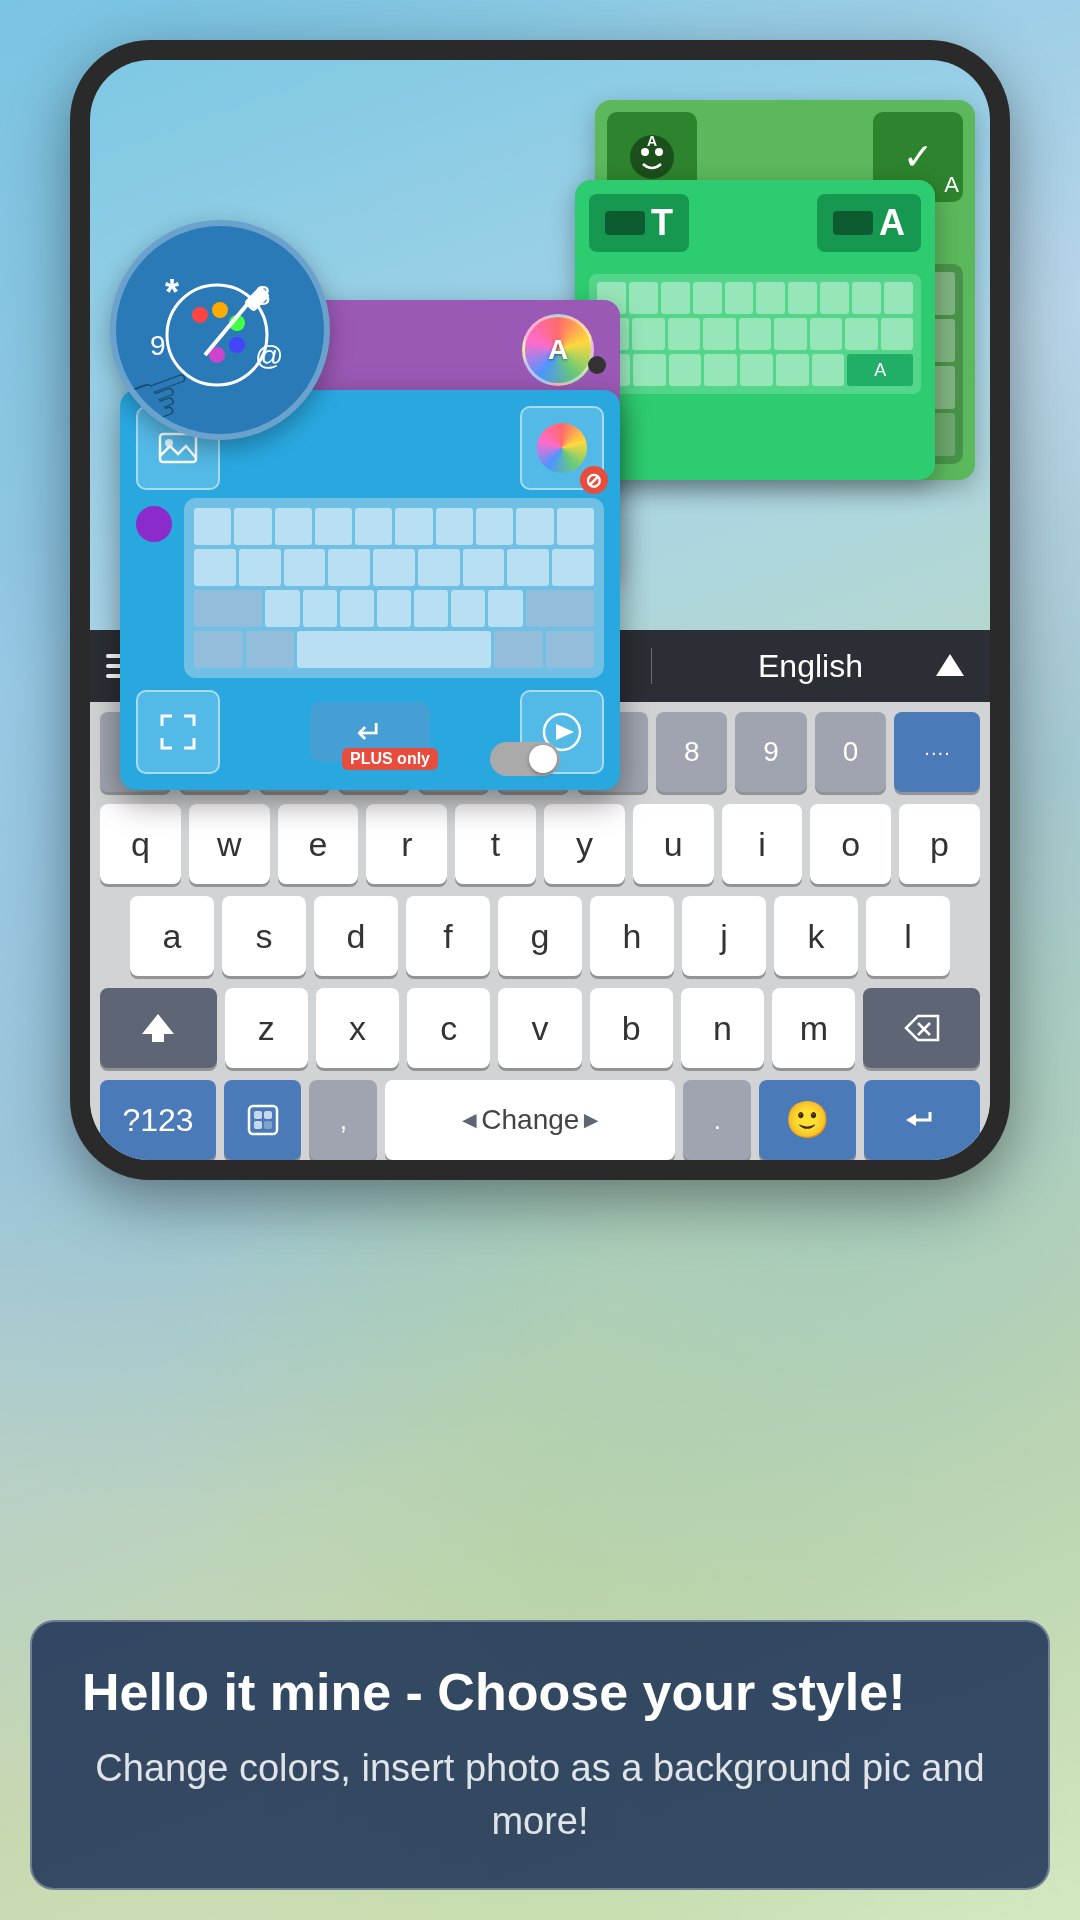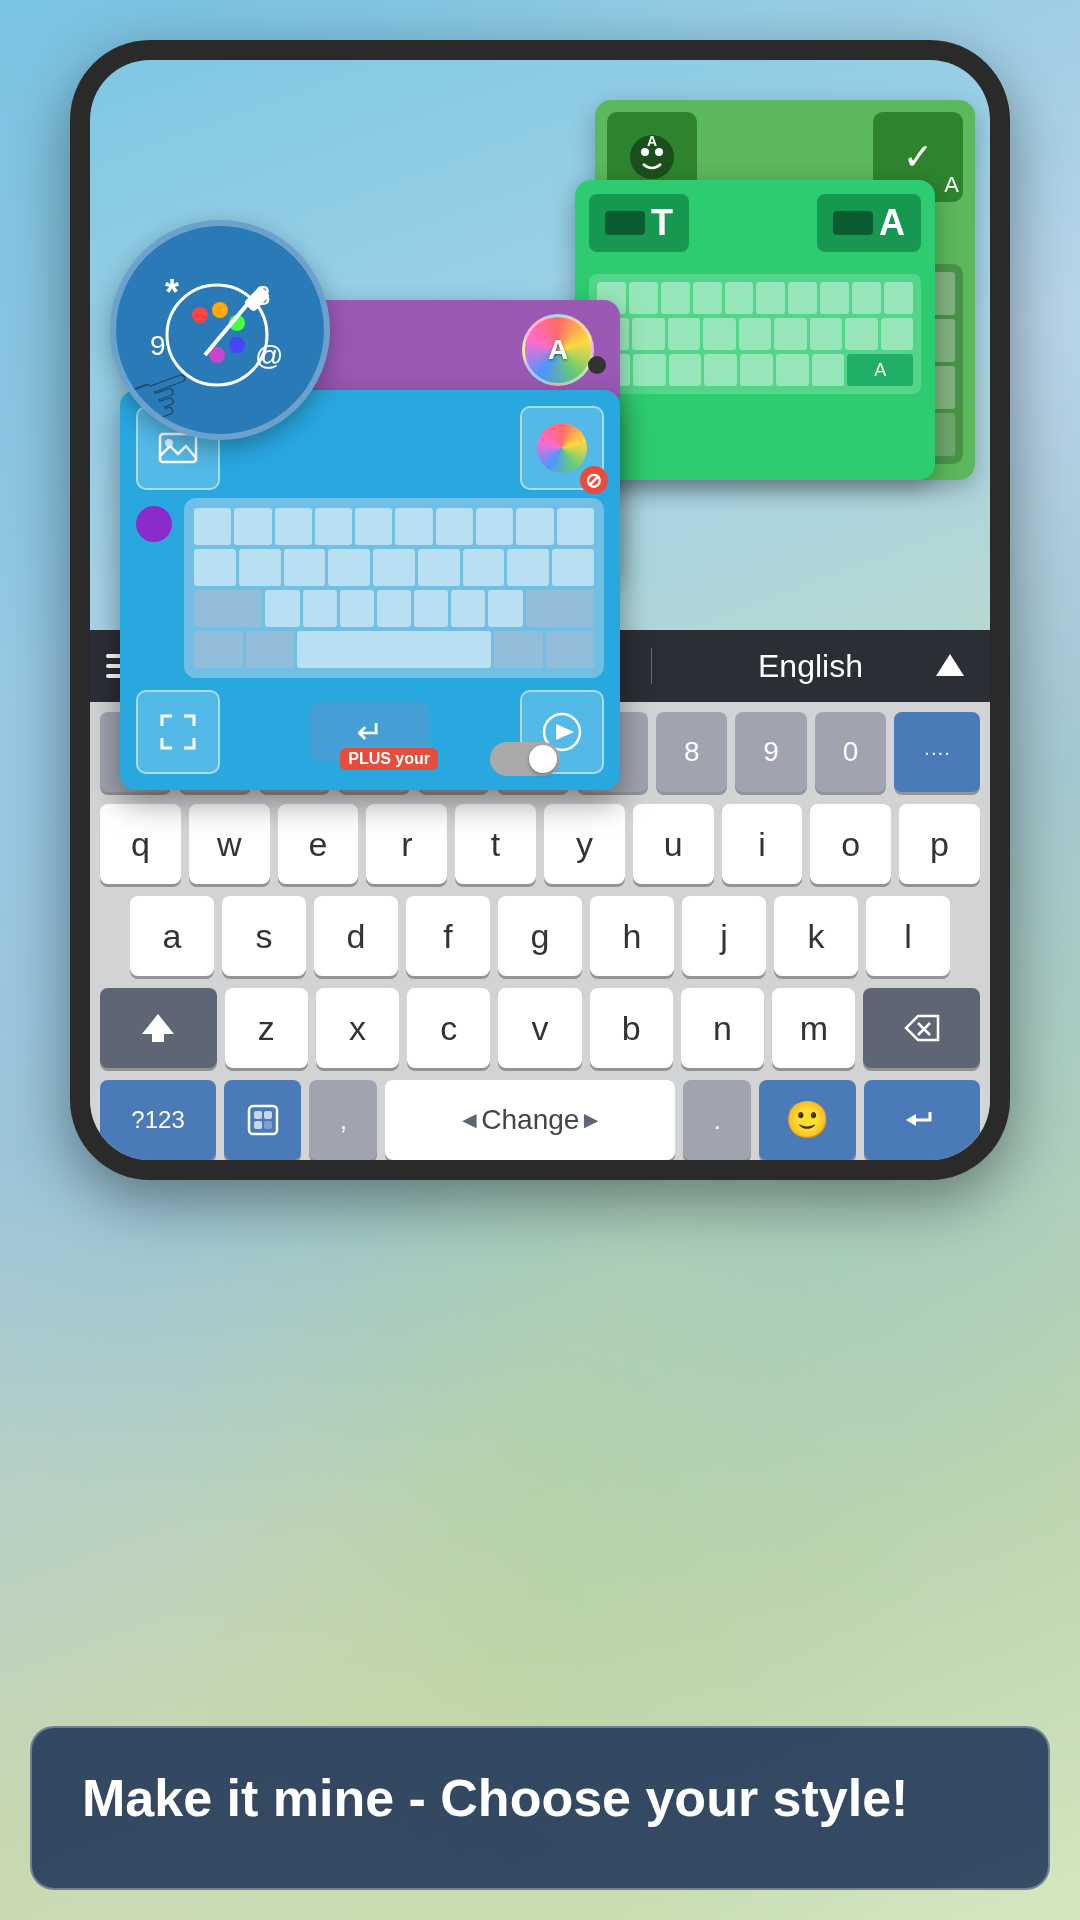--- a/index.html
+++ b/index.html
@@ -544,21 +544,21 @@
             <svg width="44" height="44" viewBox="0 0 44 44">
               <polyline points="6,16 6,6 16,6" stroke="white" stroke-width="3" fill="none"></polyline>
               <polyline points="28,6 38,6 38,16" stroke="white" stroke-width="3" fill="none"></polyline>
               <polyline points="6,28 6,38 16,38" stroke="white" stroke-width="3" fill="none"></polyline>
               <polyline points="28,38 38,38 38,28" stroke="white" stroke-width="3" fill="none"></polyline>
             </svg>
           </div>
 
           <div style="position:relative; width:120px; height:60px; background:rgba(100,150,200,0.5); border-radius:10px; display:flex; align-items:center; justify-content:center;">
             <span style="color:white; font-size:32px;">↵</span>
-            <div style="position:absolute; bottom:-8px; right:-8px; background:#e74c3c; color:white; font-size:16px; font-weight:bold; padding:2px 8px; border-radius:6px;">PLUS your</div>
+            <div style="position:absolute; bottom:-8px; right:-8px; background:#e74c3c; color:white; font-size:16px; font-weight:bold; padding:2px 8px; border-radius:6px;">PLUS only</div>
           </div>
           <div style="width:84px; height:84px; background:rgba(255,255,255,0.2); border:2px solid rgba(255,255,255,0.5); border-radius:10px; display:flex; align-items:center; justify-content:center;">
             <svg width="44" height="44" viewBox="0 0 44 44">
               <circle cx="22" cy="22" r="18" stroke="white" stroke-width="2.5" fill="none"></circle>
               <polygon points="16,14 34,22 16,30" fill="white"></polygon>
             </svg>
           </div>
         </div>
 
         <div style="position:absolute; bottom:14px; right:60px;">
@@ -674,21 +674,21 @@
         <div class="key key-special backspace-key">
           <svg width="36" height="36" viewBox="0 0 36 36">
             <path d="M14,6 L34,6 L34,30 L14,30 L2,18 Z" fill="none" stroke="white" stroke-width="2.5"></path>
             <line x1="14" y1="13" x2="26" y2="25" stroke="white" stroke-width="2.5"></line>
             <line x1="26" y1="13" x2="14" y2="25" stroke="white" stroke-width="2.5"></line>
           </svg>
         </div>
       </div>
 
       <div class="key-row">
-        <div class="key key-special key-blue" style="flex:1.2; font-size:24px;">
+        <div class="key key-special key-blue" style="flex:1.2; font-size:32px;">
           <span>?123</span>
         </div>
         <div class="key key-special key-blue" style="flex:0.8;">
           <svg width="36" height="36" viewBox="0 0 36 36">
             <rect x="4" y="4" width="28" height="28" rx="4" stroke="white" stroke-width="2.5" fill="none"></rect>
             <rect x="9" y="9" width="8" height="8" rx="2" fill="white" opacity="0.7"></rect>
             <rect x="19" y="9" width="8" height="8" rx="2" fill="white" opacity="0.7"></rect>
             <rect x="9" y="19" width="8" height="8" rx="2" fill="white" opacity="0.7"></rect>
             <rect x="19" y="19" width="8" height="8" rx="2" fill="white" opacity="0.3"></rect>
           </svg>
@@ -709,14 +709,15 @@
           </svg>
         </div>
       </div>
 
     </div>
 
   </div>
 </div>
 
 <div class="bottom-banner">
-  <div class="banner-title">Make it mine - Choose your style!</div>
+  <div class="banner-title">Hello it mine - Choose your style!</div>
+  <div class="banner-subtitle">Change colors, insert photo as a background pic and more!</div>
 </div>
 
 </body></html>

